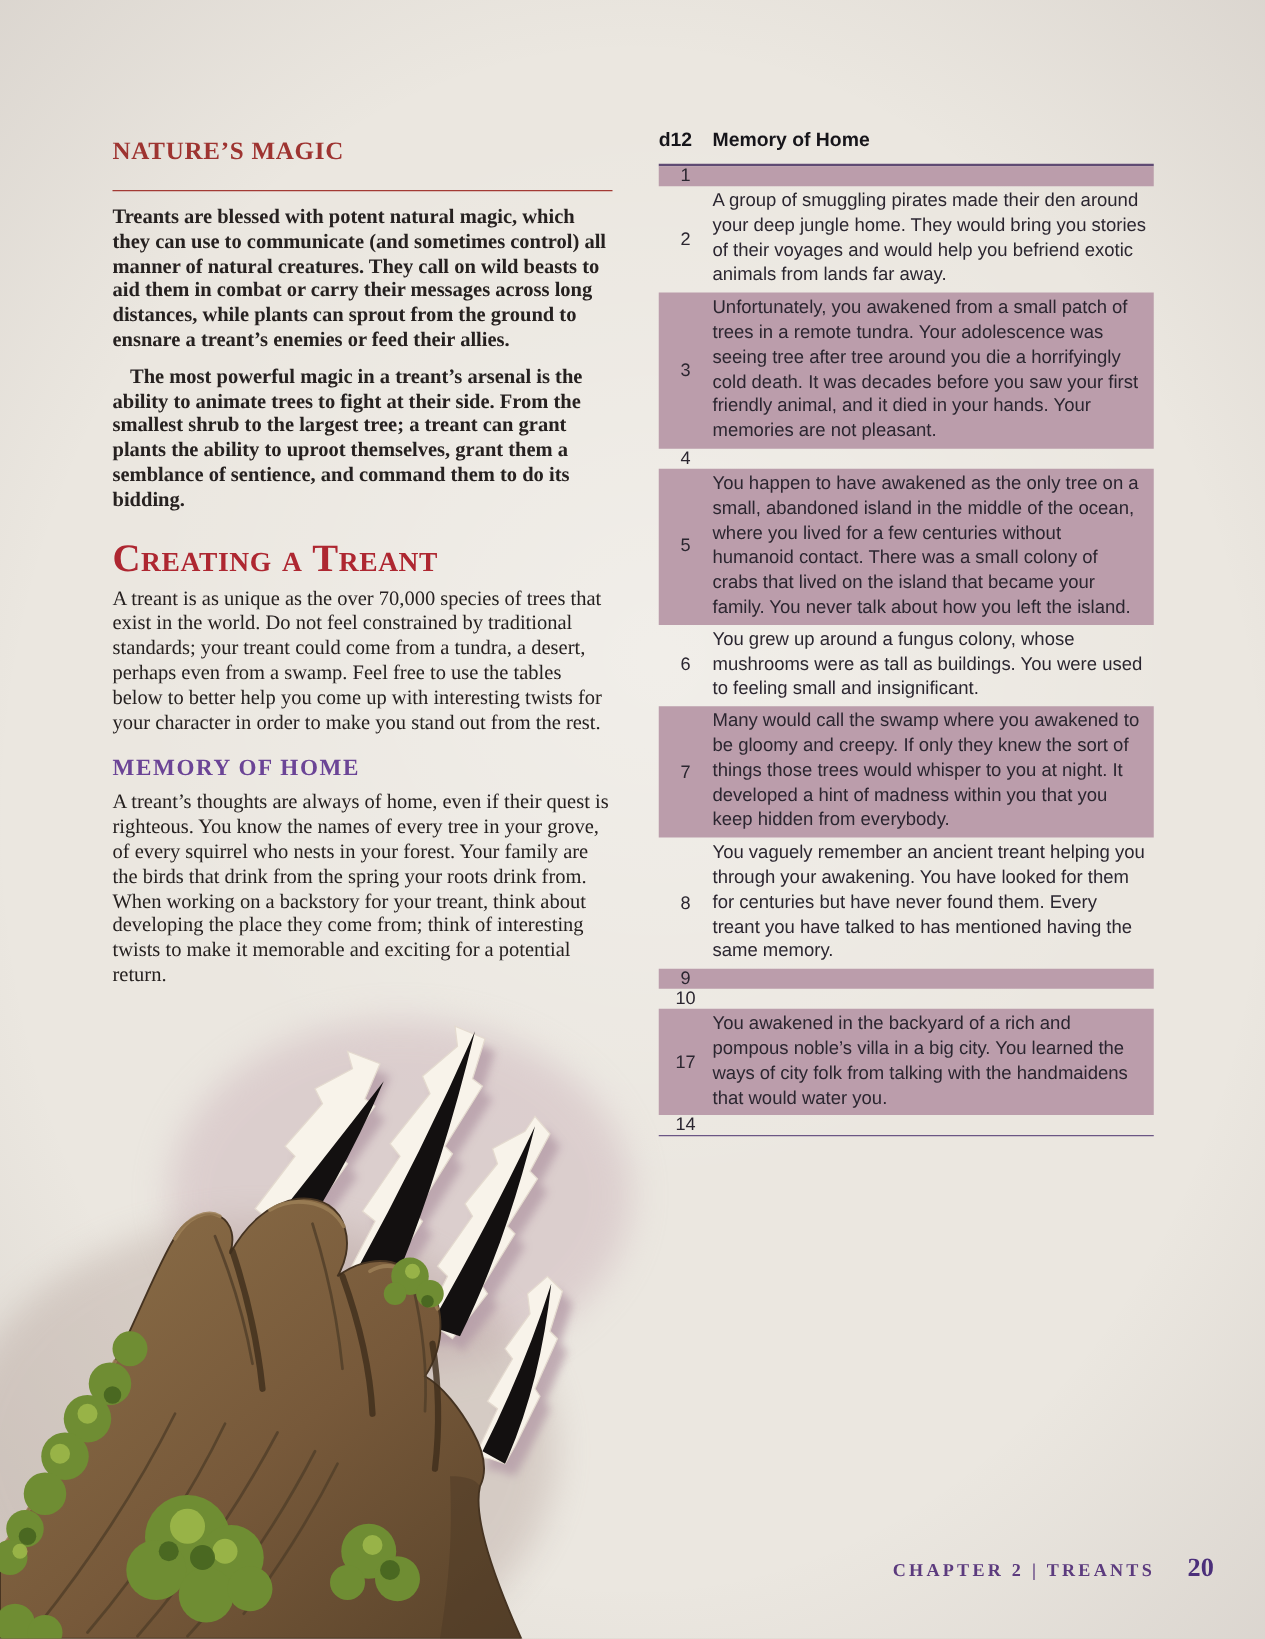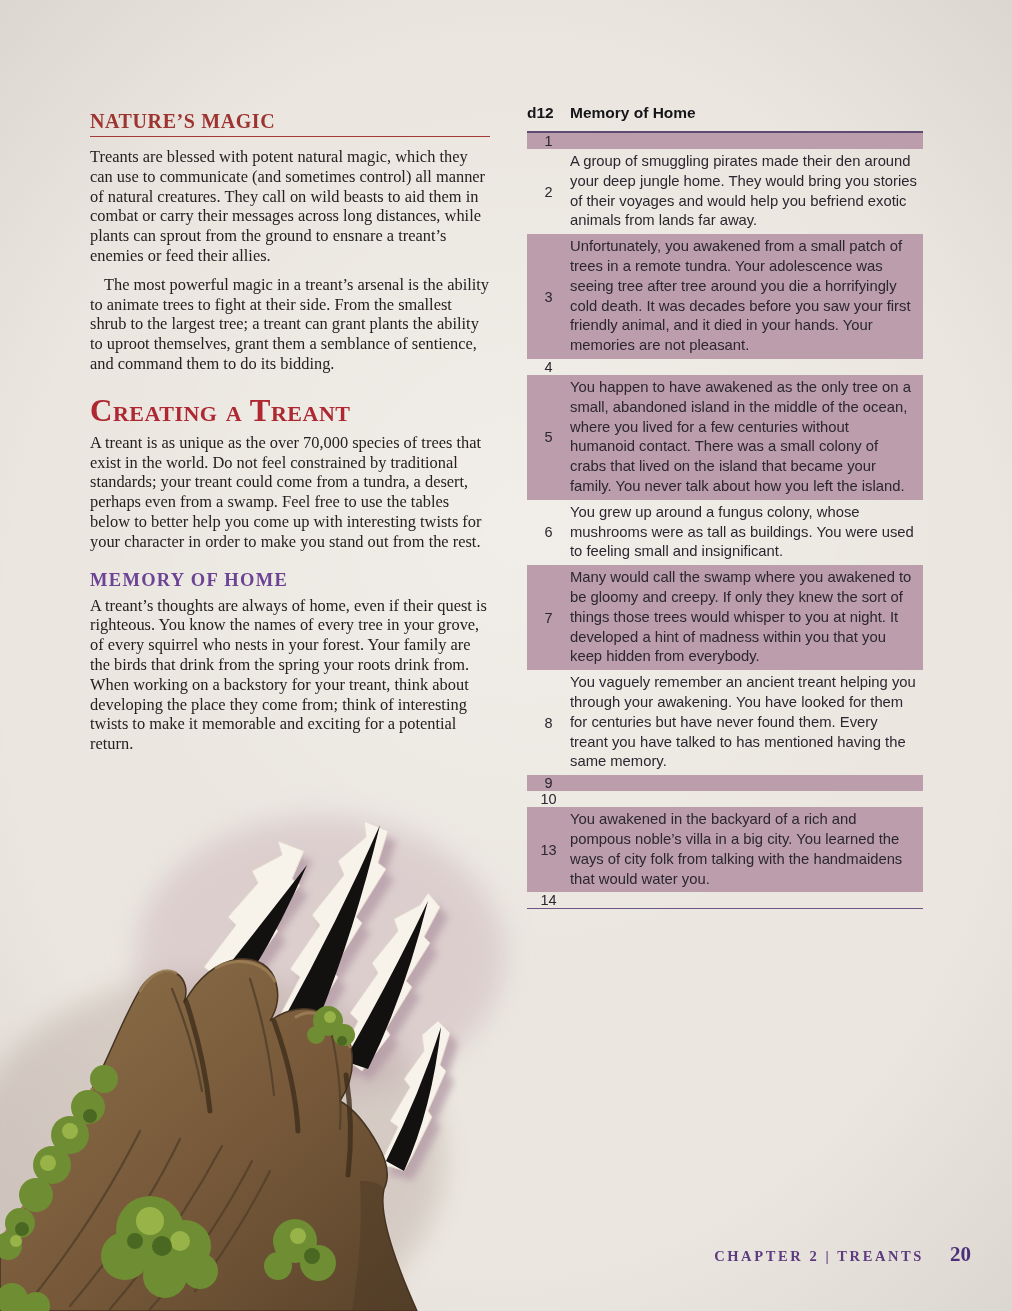--- a/index.html
+++ b/index.html
@@ -12,25 +12,25 @@
       radial-gradient(ellipse 70% 55% at 52% 40%, rgba(255,255,255,.30), rgba(255,255,255,0) 60%),
       radial-gradient(ellipse 90% 85% at 50% 50%, rgba(0,0,0,0) 55%, rgba(96,80,78,.16) 92%, rgba(82,66,66,.24) 100%),
       #ebe7e0;
     font-family:"Liberation Serif", serif;
     color:#262120;
   }
   
   .left-col{position:absolute;left:90px;top:110px;width:400px;}
   .h-red{
     font-size:20px;font-weight:700;color:#9e3431;letter-spacing:.6px;
-    margin:0;padding-bottom:3px;border-bottom:1.5px solid #a33a34;
+    margin:0;padding-bottom:19px;border-bottom:1.5px solid #a33a34;
   }
   .left-col p{font-size:16.4px;line-height:19.8px;margin:0 0 9px;}
   .left-col p.indent{text-indent:14px;margin-bottom:0;}
-  .section-gap{margin-top:10px;}
+  .section-gap{margin-top:10px;font-weight:bold;}
   .h-title{
     font-size:31px;font-weight:700;color:#ae2731;font-variant:small-caps;
     letter-spacing:.5px;margin:20px 0 5px;line-height:34px;
   }
   .h-purple{
     font-size:18.5px;font-weight:700;color:#6b4496;letter-spacing:1.3px;
     margin:18px 0 5px;
   }
   
   .right-col{position:absolute;left:527px;top:104px;width:396px;font-family:"Liberation Sans", sans-serif;}
@@ -111,21 +111,21 @@
           <div class="roll">8</div>
           <div class="desc">You vaguely remember an ancient treant helping you through your awakening. You have looked for them for centuries but have never found them. Every treant you have talked to has mentioned having the same memory.</div>
         </div>
         <div class="trow shaded">
           <div class="roll">9</div>
         </div>
         <div class="trow">
           <div class="roll">10</div>
         </div>
         <div class="trow shaded">
-          <div class="roll">13</div>
+          <div class="roll">17</div>
           <div class="desc">You awakened in the backyard of a rich and pompous noble’s villa in a big city. You learned the ways of city folk from talking with the handmaidens that would water you.</div>
         </div>
         <div class="trow">
           <div class="roll">14</div>
         </div>
       </div>
   </div>
 
   <div class="art">
     <svg width="500" height="490" viewBox="0 0 500 490" xmlns="http://www.w3.org/2000/svg">

